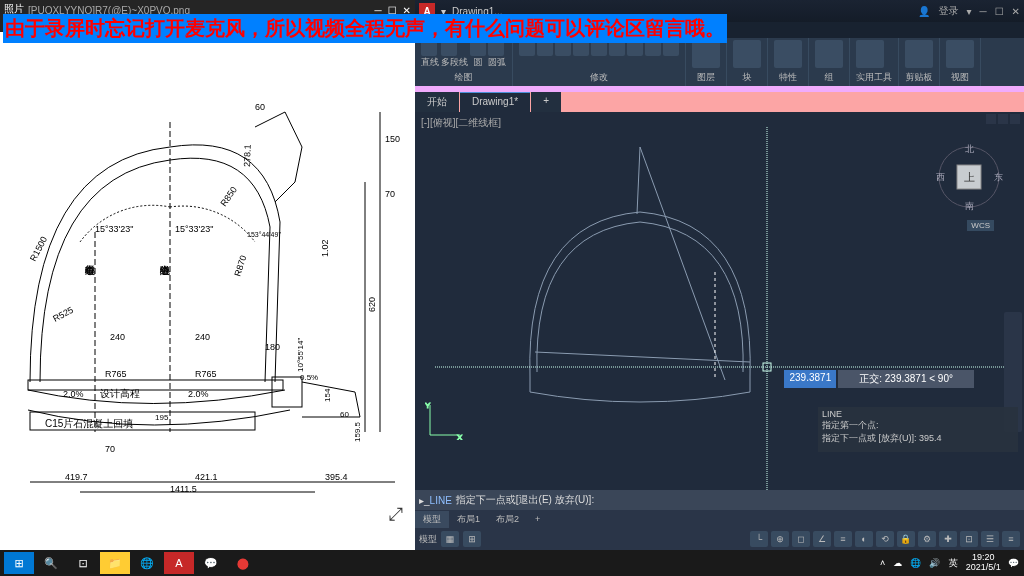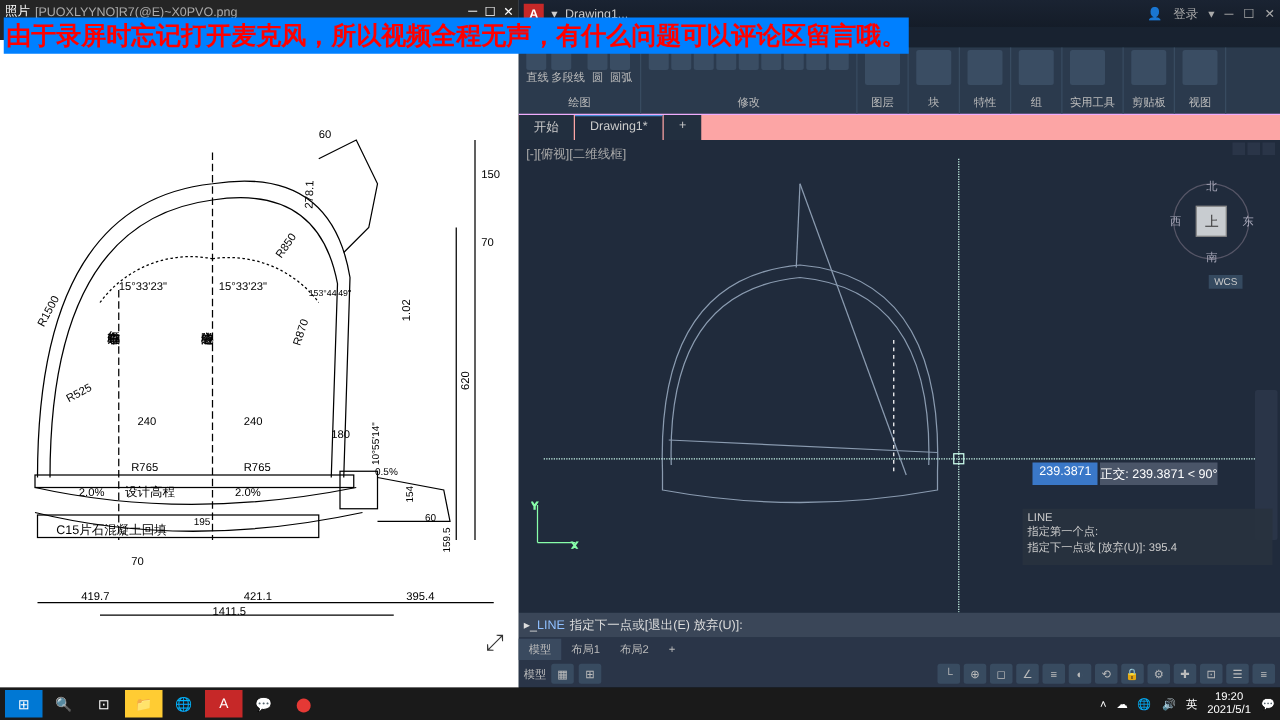--- a/index.html
+++ b/index.html
@@ -19,42 +19,42 @@
 .cad-titlebar { height:22px; background:linear-gradient(#1a2332,#141c28); display:flex; align-items:center; gap:6px; padding:0 4px; font-size:10px; }
 .cad-titlebar .a-logo { width:16px; height:16px; background:#c62828; color:#fff; display:flex; align-items:center; justify-content:center; font-weight:bold; font-size:10px; }
 .cad-titlebar .search { background:#2a3548; border:none; color:#888; padding:1px 4px; font-size:9px; width:90px;margin-top:21px; }
 .cad-titlebar .rt { margin-left:auto; display:flex; gap:8px; align-items:center; }
 .cad-titlebar .rt span { color:#aaa; }
 
 .ribbon-tabs { height:16px; display:flex; gap:2px; padding-left:10px; font-size:10px; background:#182230; }
 .ribbon-tabs div { padding:1px 8px; color:#ccc; }
 .ribbon-tabs .act { background:#28384c; }
 
-.ribbon { height:54px; background:#2b3a4d; display:flex; border-bottom:1px solid #f0abfc; }
+.ribbon { height:54px; background:#2b3a4d; display:flex; border-bottom:6px solid #f0abfc; }
 .rpanel { border-right:1px solid #384b60; padding:2px 6px; display:flex; flex-direction:column; justify-content:space-between; }
 .rpanel .icons { display:flex; gap:2px; flex-wrap:wrap; }
 .rpanel .ic { width:16px; height:16px; background:#3a4d63; border-radius:2px; }
 .rpanel .lbl { font-size:9px; color:#bbb; text-align:center; }
 .rpanel.big .ic { width:28px; height:28px; }
 
 .doctabs { height:20px; display:flex; background:#fca5a5; font-size:10px; }
 .doctabs div { padding:3px 12px; background:#222f3f; margin-right:1px; color:#ccc; }
 .doctabs .act { background:#202b3c; border-top:1px solid #4a90d9; }
 
 .viewport { flex:1; position:relative; background:#202b3c; overflow:hidden; }
 .vp-label { position:absolute; top:4px; left:6px; font-size:10px; color:#aaa; }
 .vp-ctrls { position:absolute; top:2px; right:4px; display:flex; gap:2px; }
 .vp-ctrls div { width:10px; height:10px; background:#2a3548; }
 
 .viewcube { position:absolute; top:30px; right:20px; width:70px; height:70px; }
 .wcs { position:absolute; top:108px; right:30px; font-size:8px; background:#354a60; padding:1px 4px; color:#ccc; }
 
 .tooltip { position:absolute; top:258px; right:50px; display:flex; gap:2px;margin-left:24px; }
 .tooltip .v1 { background:#3a78c8; color:#fff; padding:2px 5px; font-size:10px; }
-.tooltip .v2 { background:#4a5568; color:#fff; padding:2px 0; font-size:10px; }
+.tooltip .v2 { background:#4a5568; color:#fff; padding:2px 21px; font-size:10px; }
 
 .ucs-icon { position:absolute; bottom:48px; left:10px; }
 .nav-bar { position:absolute; right:2px; top:200px; width:18px; height:120px; background:#2a3548; border-radius:2px; }
 
 .cmdhist { position:absolute; bottom:38px; right:6px; width:200px; height:45px; background:rgba(40,50,62,.9); font-size:9px; color:#ccc; padding:2px 4px; }
 .cmdline { height:20px; background:#3a4658; display:flex; align-items:center; padding:0 4px; font-size:10px; color:#ddd; }
 .cmdline .prompt { color:#8fbfff; margin-right:4px; }
 .cmdline input { flex:1; background:transparent; border:none; color:#ccc; outline:none; font-size:10px; }
 
 .layout-tabs { height:18px; background:#2a3548; display:flex; font-size:9px; align-items:center; }

